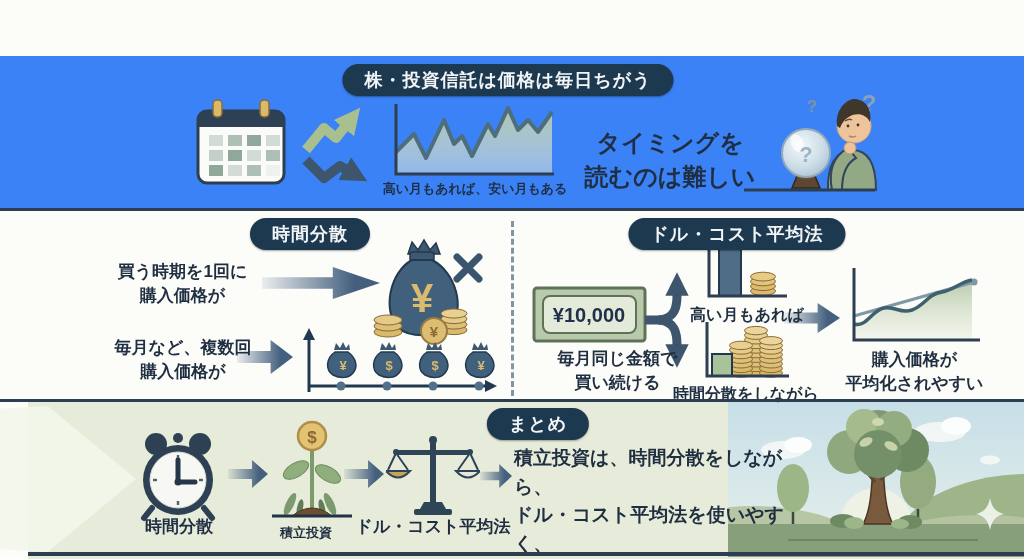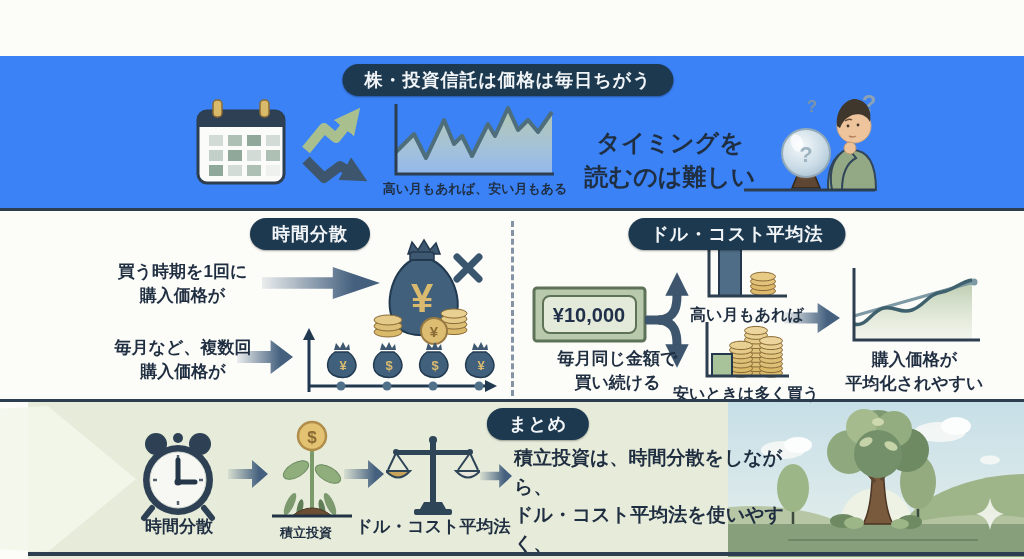--- a/index.html
+++ b/index.html
@@ -243,21 +243,21 @@
           <ellipse cx="76" cy="45.8" rx="11.5" ry="4.2" fill="#ddc078" stroke="#8a6a35"></ellipse>
           <ellipse cx="76" cy="41.2" rx="11.5" ry="4.2" fill="#ddc078" stroke="#8a6a35"></ellipse>
           <ellipse cx="76" cy="36.6" rx="11.5" ry="4.2" fill="#e0c57f" stroke="#8a6a35"></ellipse>
           <ellipse cx="76" cy="32" rx="11.5" ry="4.2" fill="#e5cb8a" stroke="#8a6a35"></ellipse>
           <ellipse cx="76" cy="27.4" rx="11.5" ry="4.2" fill="#e8d093" stroke="#8a6a35"></ellipse>
           <ellipse cx="76" cy="22.8" rx="11.5" ry="4.2" fill="#ebd59c" stroke="#8a6a35"></ellipse>
       </g>
       <rect x="17" y="36" width="20" height="22" fill="#a8c29a" stroke="#23384d" stroke-width="2"></rect>
       <path d="M12 4 L12 58 L94 58" fill="none" stroke="#2c3e50" stroke-width="3"></path>
     </svg>
-    <div class="txt" style="left:648px;top:172px;width:196px;font-size:16px;">安いときは多く買う</div>
+    <div class="txt" style="left:648px;top:172px;width:196px;font-size:16px;">時間分散をしながら</div>
 
     <div class="harrow" style="left:784px;top:92px;width:56px;height:30px;"></div>
 
     <svg class="abs" style="left:846px;top:55px;" width="142" height="80" viewBox="0 0 142 80">
       <path d="M8 58 C20 62 26 44 38 42 C50 40 54 48 66 44 C78 40 82 28 96 26 C108 24 114 16 126 14 L126 74 L8 74 Z" fill="url(#chartFillG)"></path>
       <path d="M8 50 L128 16" stroke="#7d99a4" stroke-width="3" fill="none"></path>
       <circle cx="128" cy="16" r="3.5" fill="#7d99a4"></circle>
       <path d="M8 58 C20 62 26 44 38 42 C50 40 54 48 66 44 C78 40 82 28 96 26 C108 24 114 16 126 14" stroke="#3f616e" stroke-width="3.5" fill="none"></path>
       <path d="M8 2 L8 74 L134 74" fill="none" stroke="#2c3e50" stroke-width="3"></path>
     </svg>

